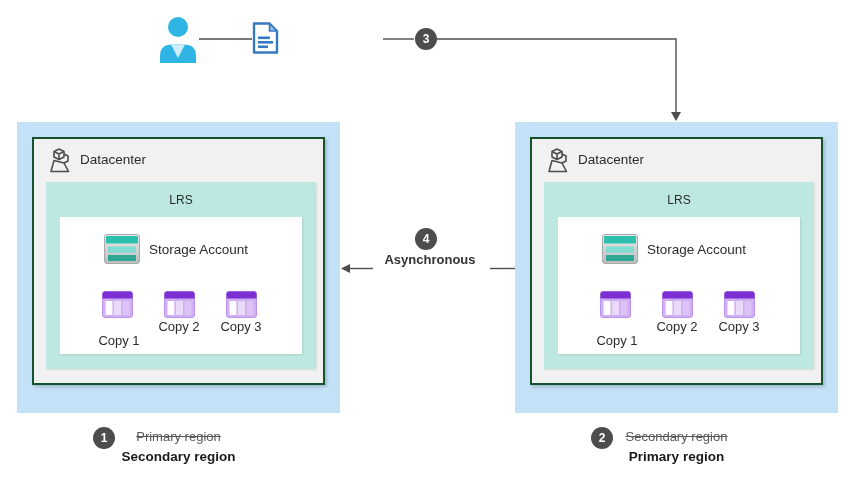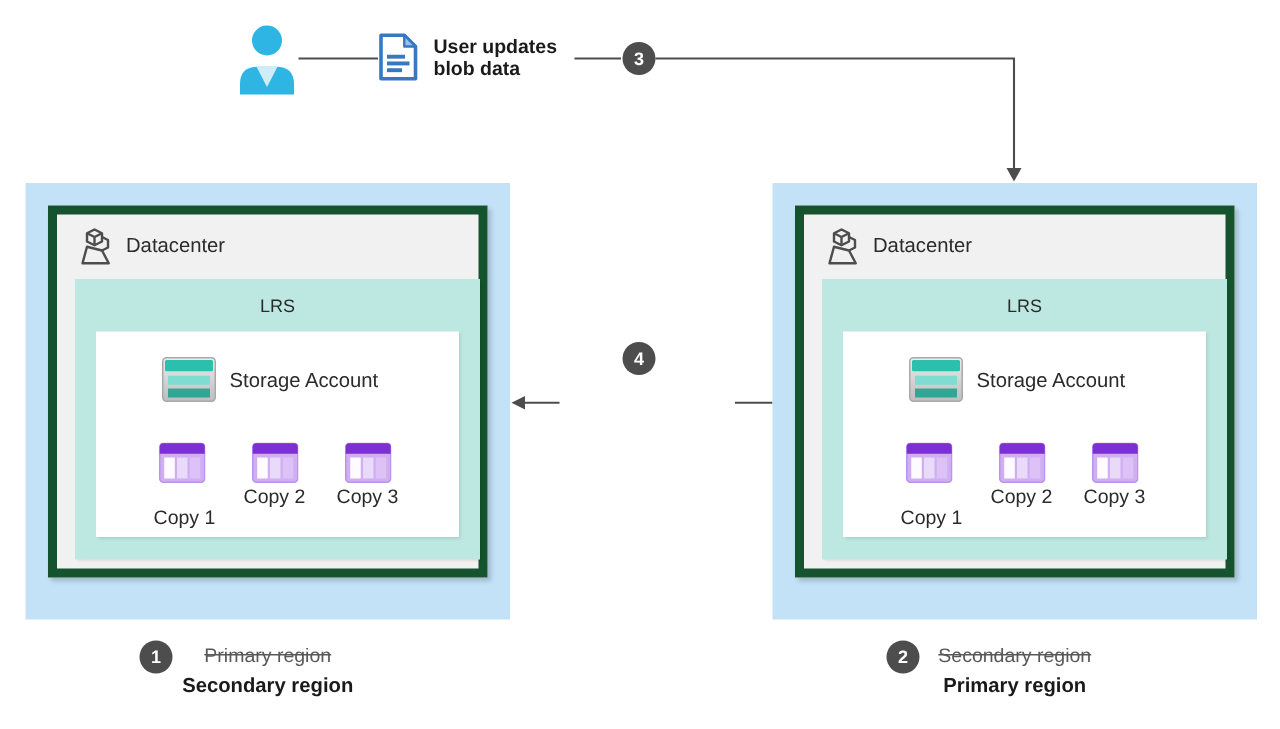--- a/index.html
+++ b/index.html
@@ -30,21 +30,21 @@
     font-size: 13px; font-weight: bold; line-height: 15.5px; color: #333333;
   }
 
   
   .region { position: absolute; top: 122px; width: 323px; height: 291px; background: #c3e1f7; }
   .region.left  { left: 17px; }
   .region.right { left: 515px; }
 
   .dc-box {
     position: absolute; left: 15px; top: 15px; width: 293px; height: 248px;
-    background: #f1f1f1; border: 6px solid #14532d;
+    background: #f1f1f1; border: 2px solid #14532d;
     box-shadow: 2px 2px 3px rgba(0,0,0,0.18);
   }
   .dc-icon { position: absolute; left: 14px; top: 7px; width: 24px; height: 28px; }
   .dc-label { position: absolute; left: 46px; top: 13px; font-size: 13.5px; color: #2b2b2b; }
 
   .lrs-box {
     position: absolute; left: 12px; top: 43px; width: 270px; height: 187px;
     background: #bde8e1; box-shadow: 1px 1px 2px rgba(0,0,0,0.10);
   }
   .lrs-label { position: absolute; left: 0; top: 11px; width: 100%; text-align: center; font-size: 12px; color: #2b2b2b; }
@@ -105,29 +105,26 @@
   <span class="icon-wrap" style="left:252px; top:22px;">
     <svg width="27" height="32" viewBox="0 0 27 32">
       <path d="M2 1.5 L17.5 1.5 L25 9 L25 30.5 L2 30.5 Z" fill="#ffffff" stroke="#3679c2" stroke-width="2.4" stroke-linejoin="round"></path>
       <path d="M17.5 1.5 L17.5 9 L25 9 Z" fill="#9cc0e6" stroke="#3679c2" stroke-width="1.6" stroke-linejoin="round"></path>
       <rect x="6" y="14.5" width="12" height="2.6" fill="#3679c2"></rect>
       <rect x="6" y="19" width="15" height="2.6" fill="#3679c2"></rect>
       <rect x="6" y="23.5" width="10" height="2.6" fill="#3679c2"></rect>
     </svg>
   </span>
 
-  <div class="user-text">
-    <div>User updates</div>
-    <div>blob data</div>
-  </div>
 
   <div class="badge" style="left:415px; top:28px;">3</div>
   <div class="badge" style="left:415px; top:228px;">4</div>
 
   <div class="repl-text">
+    <div>Asynchronous</div>
   </div>
 
   <div class="region left">
     <div class="dc-box">
       <span class="dc-icon">
         <svg width="24" height="28" viewBox="0 0 24 28" fill="none" stroke="#4d4d4d" stroke-width="1.6" stroke-linejoin="round">
           <path d="M6 11 L6 5.5 L11 3 L16 5.5 L16 11 L11 13.5 Z"></path>
           <path d="M6 5.5 L11 8 L16 5.5 M11 8 L11 13.5"></path>
           <path d="M16 8 L20 10 L20 15 L16 17"></path>
           <path d="M3 25.5 L6 14.5 L16 17 L20.5 25.5 Z"></path>

